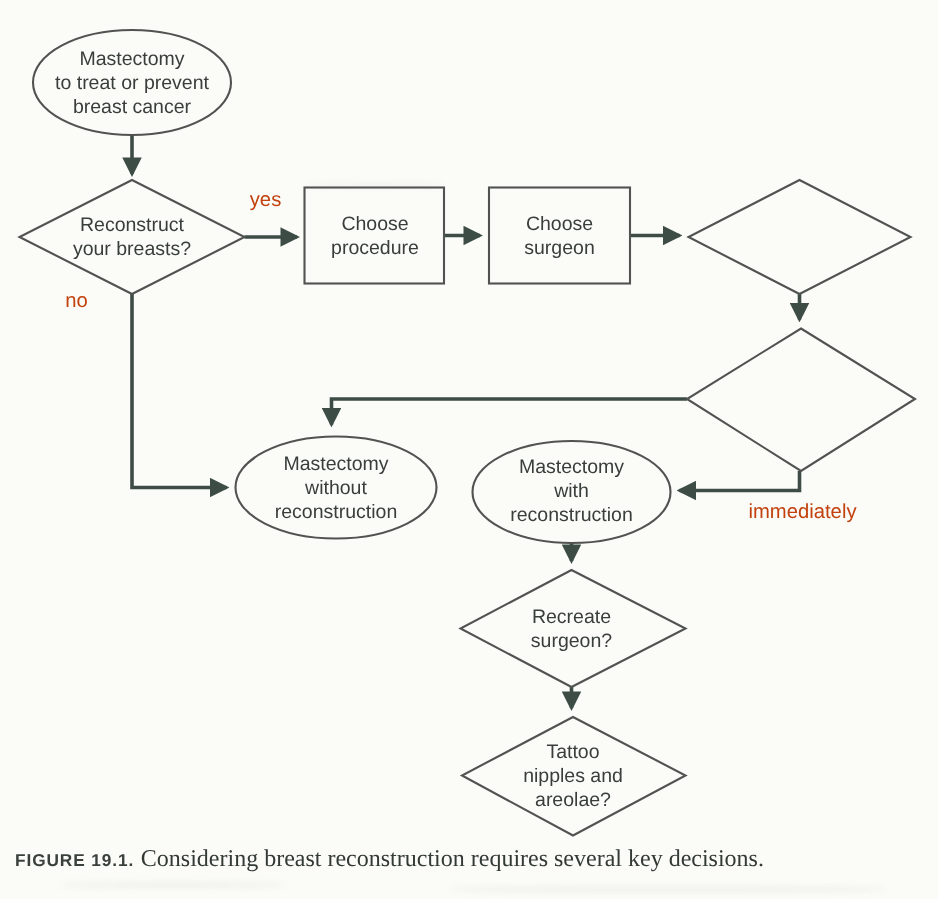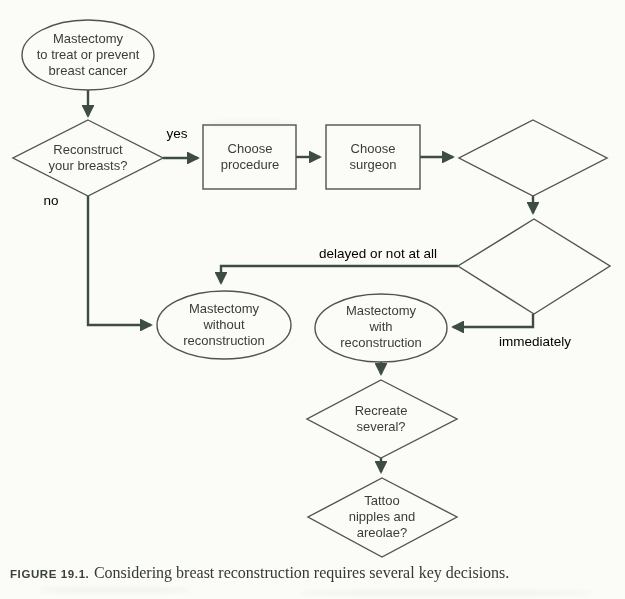--- a/index.html
+++ b/index.html
@@ -18,21 +18,21 @@
     text-align: center;
     white-space: pre-line;
     font-size: 13px;
     line-height: 16px;
     color: #393e3b;
   }
   .edge-label {
     position: absolute;
     transform: translate(-50%, -50%);
     font-size: 13.5px;
-    color: #000000;
+    color: #c2410c;
     white-space: nowrap;
   }
   .caption {
     position: absolute;
     left: 10px; top: 564px; width: 608px;
     color: #30362f;
   }
   .caption .fig-label {
     font-family: Liberation Sans, sans-serif;
     font-weight: bold;
@@ -104,28 +104,27 @@
 procedure</div>
   <div class="node-label" style="left:373px; top:157px">Choose
 surgeon</div>
   <div class="node-label" style="left:224px; top:325px">Mastectomy
 without
 reconstruction</div>
   <div class="node-label" style="left:381px; top:327px">Mastectomy
 with
 reconstruction</div>
   <div class="node-label" style="left:381px; top:419px">Recreate
-several?</div>
+surgeon?</div>
   <div class="node-label" style="left:382px; top:517px">Tattoo
 nipples and
 areolae?</div>
 
   <div class="edge-label" style="left:177px; top:133px">yes</div>
   <div class="edge-label" style="left:51px;  top:200px">no</div>
-  <div class="edge-label" style="left:378px; top:253px">delayed or not at all</div>
   <div class="edge-label" style="left:535px; top:341px">immediately</div>
 
   <div class="caption">
     <span class="fig-label">FIGURE 19.1.</span>
     <span class="fig-text">Considering breast reconstruction requires several key decisions.</span>
   </div>
 
   <div class="smudge" style="left:40px;  top:588px; width:150px; height:4px"></div>
   <div class="smudge" style="left:300px; top:591px; width:290px; height:4px"></div>
   <div class="smudge" style="left:205px; top:122px; width:90px;  height:3px"></div>

